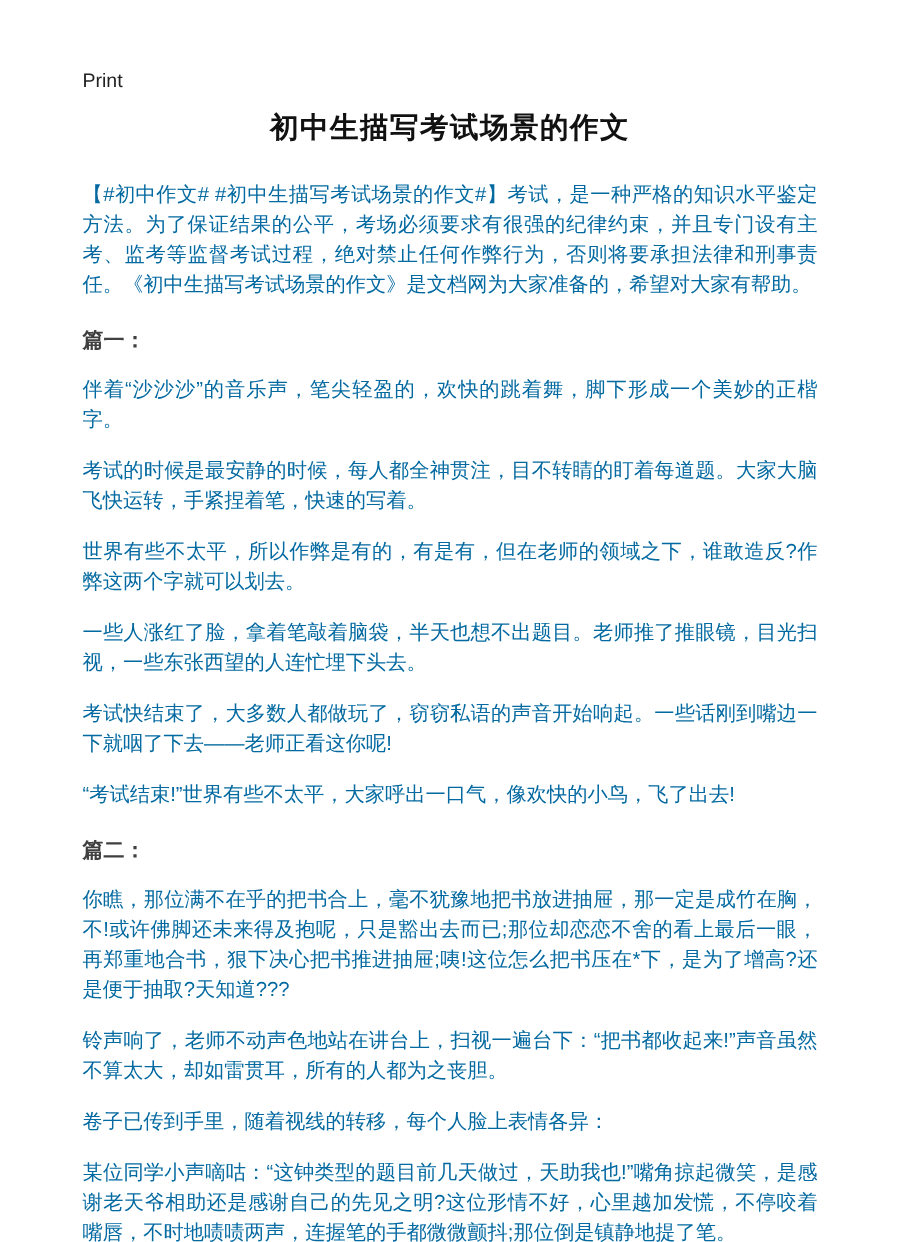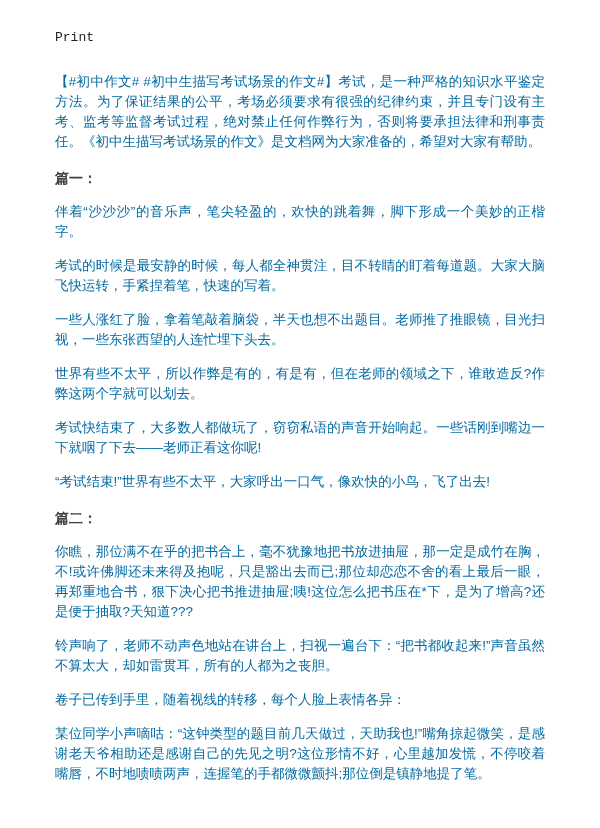--- a/index.html
+++ b/index.html
@@ -13,22 +13,22 @@
     height: 828px;
     background: #ffffff;
     color: #1c1c1c;
     font-family: "Liberation Sans", "DejaVu Sans", sans-serif;
     overflow: hidden;
     box-sizing: border-box;
   }
   .print-link {
     position: absolute;
     left: 55px;
-    top: 30px;
-    font-family: Liberation Mono, monospace;
+    top: 46px;
+    font-family: Liberation Sans, sans-serif;
     font-size: 13px;
     color: #222222;
     cursor: pointer;
   }
   .content {
     padding: 72px 55px 0 55px;
   }
   .doc-title {
     margin: 0 0 22px 0;
     text-align: center;
@@ -54,29 +54,30 @@
 </style>
 </head>
 <body>
 
 <div class="page">
 
   <div class="print-link">Print</div>
 
   <div class="content">
 
+    <h1 class="doc-title">初中生描写考试场景的作文</h1>
 
     <p class="para">【#初中作文# #初中生描写考试场景的作文#】考试，是一种严格的知识水平鉴定方法。为了保证结果的公平，考场必须要求有很强的纪律约束，并且专门设有主考、监考等监督考试过程，绝对禁止任何作弊行为，否则将要承担法律和刑事责任。《初中生描写考试场景的作文》是文档网为大家准备的，希望对大家有帮助。</p>
 
     <h2 class="section-heading">篇一：</h2>
 
     <p class="para">伴着“沙沙沙”的音乐声，笔尖轻盈的，欢快的跳着舞，脚下形成一个美妙的正楷字。</p>
     <p class="para">考试的时候是最安静的时候，每人都全神贯注，目不转睛的盯着每道题。大家大脑飞快运转，手紧捏着笔，快速的写着。</p>
+    <p class="para">世界有些不太平，所以作弊是有的，有是有，但在老师的领域之下，谁敢造反?作弊这两个字就可以划去。</p>
     <p class="para">一些人涨红了脸，拿着笔敲着脑袋，半天也想不出题目。老师推了推眼镜，目光扫视，一些东张西望的人连忙埋下头去。</p>
-    <p class="para">世界有些不太平，所以作弊是有的，有是有，但在老师的领域之下，谁敢造反?作弊这两个字就可以划去。</p>
     <p class="para">考试快结束了，大多数人都做玩了，窃窃私语的声音开始响起。一些话刚到嘴边一下就咽了下去——老师正看这你呢!</p>
     <p class="para">“考试结束!”世界有些不太平，大家呼出一口气，像欢快的小鸟，飞了出去!</p>
 
     <h2 class="section-heading">篇二：</h2>
 
     <p class="para">你瞧，那位满不在乎的把书合上，毫不犹豫地把书放进抽屉，那一定是成竹在胸，不!或许佛脚还未来得及抱呢，只是豁出去而已;那位却恋恋不舍的看上最后一眼，再郑重地合书，狠下决心把书推进抽屉;咦!这位怎么把书压在*下，是为了增高?还是便于抽取?天知道???</p>
     <p class="para">铃声响了，老师不动声色地站在讲台上，扫视一遍台下：“把书都收起来!”声音虽然不算太大，却如雷贯耳，所有的人都为之丧胆。</p>
     <p class="para">卷子已传到手里，随着视线的转移，每个人脸上表情各异：</p>
     <p class="para">某位同学小声嘀咕：“这钟类型的题目前几天做过，天助我也!”嘴角掠起微笑，是感谢老天爷相助还是感谢自己的先见之明?这位形情不好，心里越加发慌，不停咬着嘴唇，不时地啧啧两声，连握笔的手都微微颤抖;那位倒是镇静地提了笔。</p>
 

